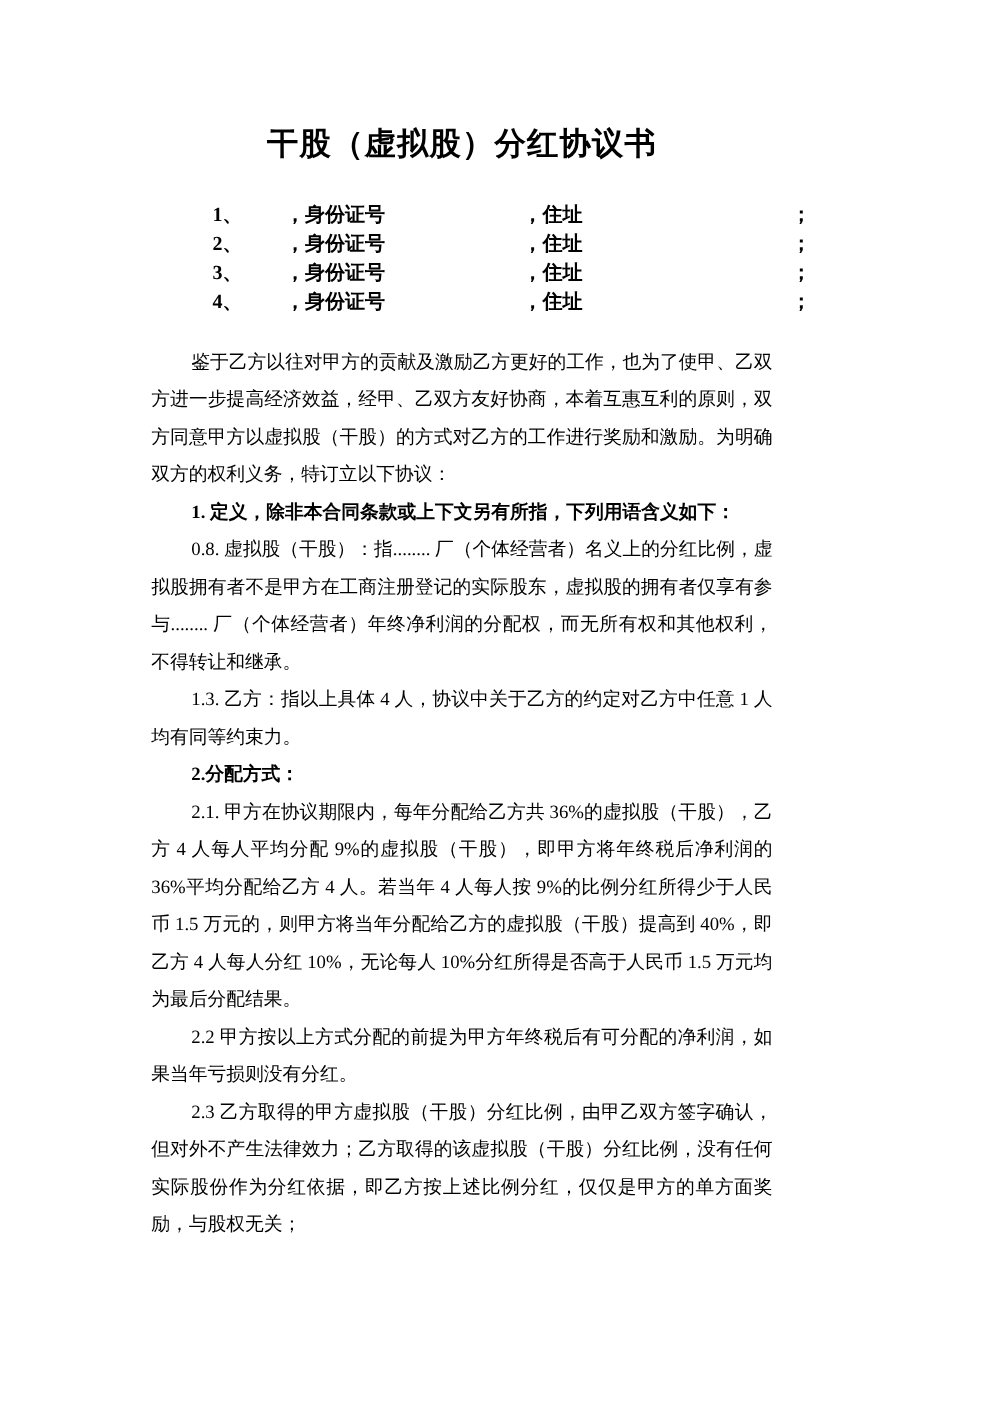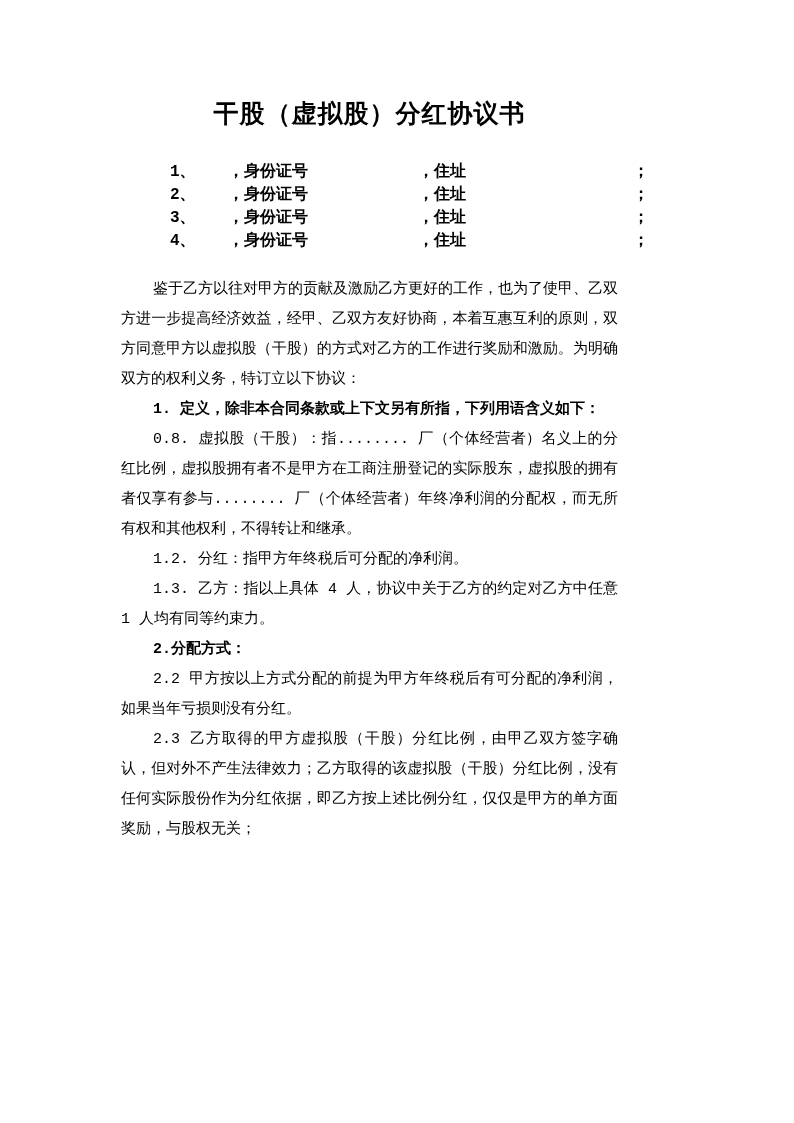--- a/index.html
+++ b/index.html
@@ -6,21 +6,21 @@
     margin: 0;
     padding: 0;
     background: #ffffff;
   }
   .page {
     position: relative;
     width: 738px;
     height: 1123px;
     background: #ffffff;
     color: #000000;
-    font-family: Liberation Mono, monospace;
+    font-family: Liberation Serif, serif;
     box-sizing: border-box;
     padding: 96px 120px 0 121px;
     overflow: hidden;
   }
   .doc-title {
     margin: 0 0 25px 0;
     font-size: 25px;
     line-height: 40px;
     font-weight: bold;
     text-align: center;
@@ -88,20 +88,20 @@
       <span class="col-id">，身份证号</span>
       <span class="col-addr">，住址</span>
       <span class="col-tail">；</span>
     </div>
   </div>
 
   <div class="doc-body">
     <p class="para">鉴于乙方以往对甲方的贡献及激励乙方更好的工作，也为了使甲、乙双方进一步提高经济效益，经甲、乙双方友好协商，本着互惠互利的原则，双方同意甲方以虚拟股（干股）的方式对乙方的工作进行奖励和激励。为明确双方的权利义务，特订立以下协议：</p>
     <p class="para heading">1. 定义，除非本合同条款或上下文另有所指，下列用语含义如下：</p>
     <p class="para">0.8. 虚拟股（干股）：指........ 厂（个体经营者）名义上的分红比例，虚拟股拥有者不是甲方在工商注册登记的实际股东，虚拟股的拥有者仅享有参与........ 厂（个体经营者）年终净利润的分配权，而无所有权和其他权利，不得转让和继承。</p>
-    <p class="para">1.2. 分红：指甲方年终税后可分配的净利润。</p>
     <p class="para">1.3. 乙方：指以上具体 4 人，协议中关于乙方的约定对乙方中任意 1 人均有同等约束力。</p>
     <p class="para heading">2.分配方式：</p>
+    <p class="para">2.1. 甲方在协议期限内，每年分配给乙方共 36%的虚拟股（干股），乙方 4 人每人平均分配 9%的虚拟股（干股），即甲方将年终税后净利润的 36%平均分配给乙方 4 人。若当年 4 人每人按 9%的比例分红所得少于人民币 1.5 万元的，则甲方将当年分配给乙方的虚拟股（干股）提高到 40%，即乙方 4 人每人分红 10%，无论每人 10%分红所得是否高于人民币 1.5 万元均为最后分配结果。</p>
     <p class="para">2.2 甲方按以上方式分配的前提为甲方年终税后有可分配的净利润，如果当年亏损则没有分红。</p>
     <p class="para">2.3 乙方取得的甲方虚拟股（干股）分红比例，由甲乙双方签字确认，但对外不产生法律效力；乙方取得的该虚拟股（干股）分红比例，没有任何实际股份作为分红依据，即乙方按上述比例分红，仅仅是甲方的单方面奖励，与股权无关；</p>
   </div>
 
 </div>
 
 </body></html>

